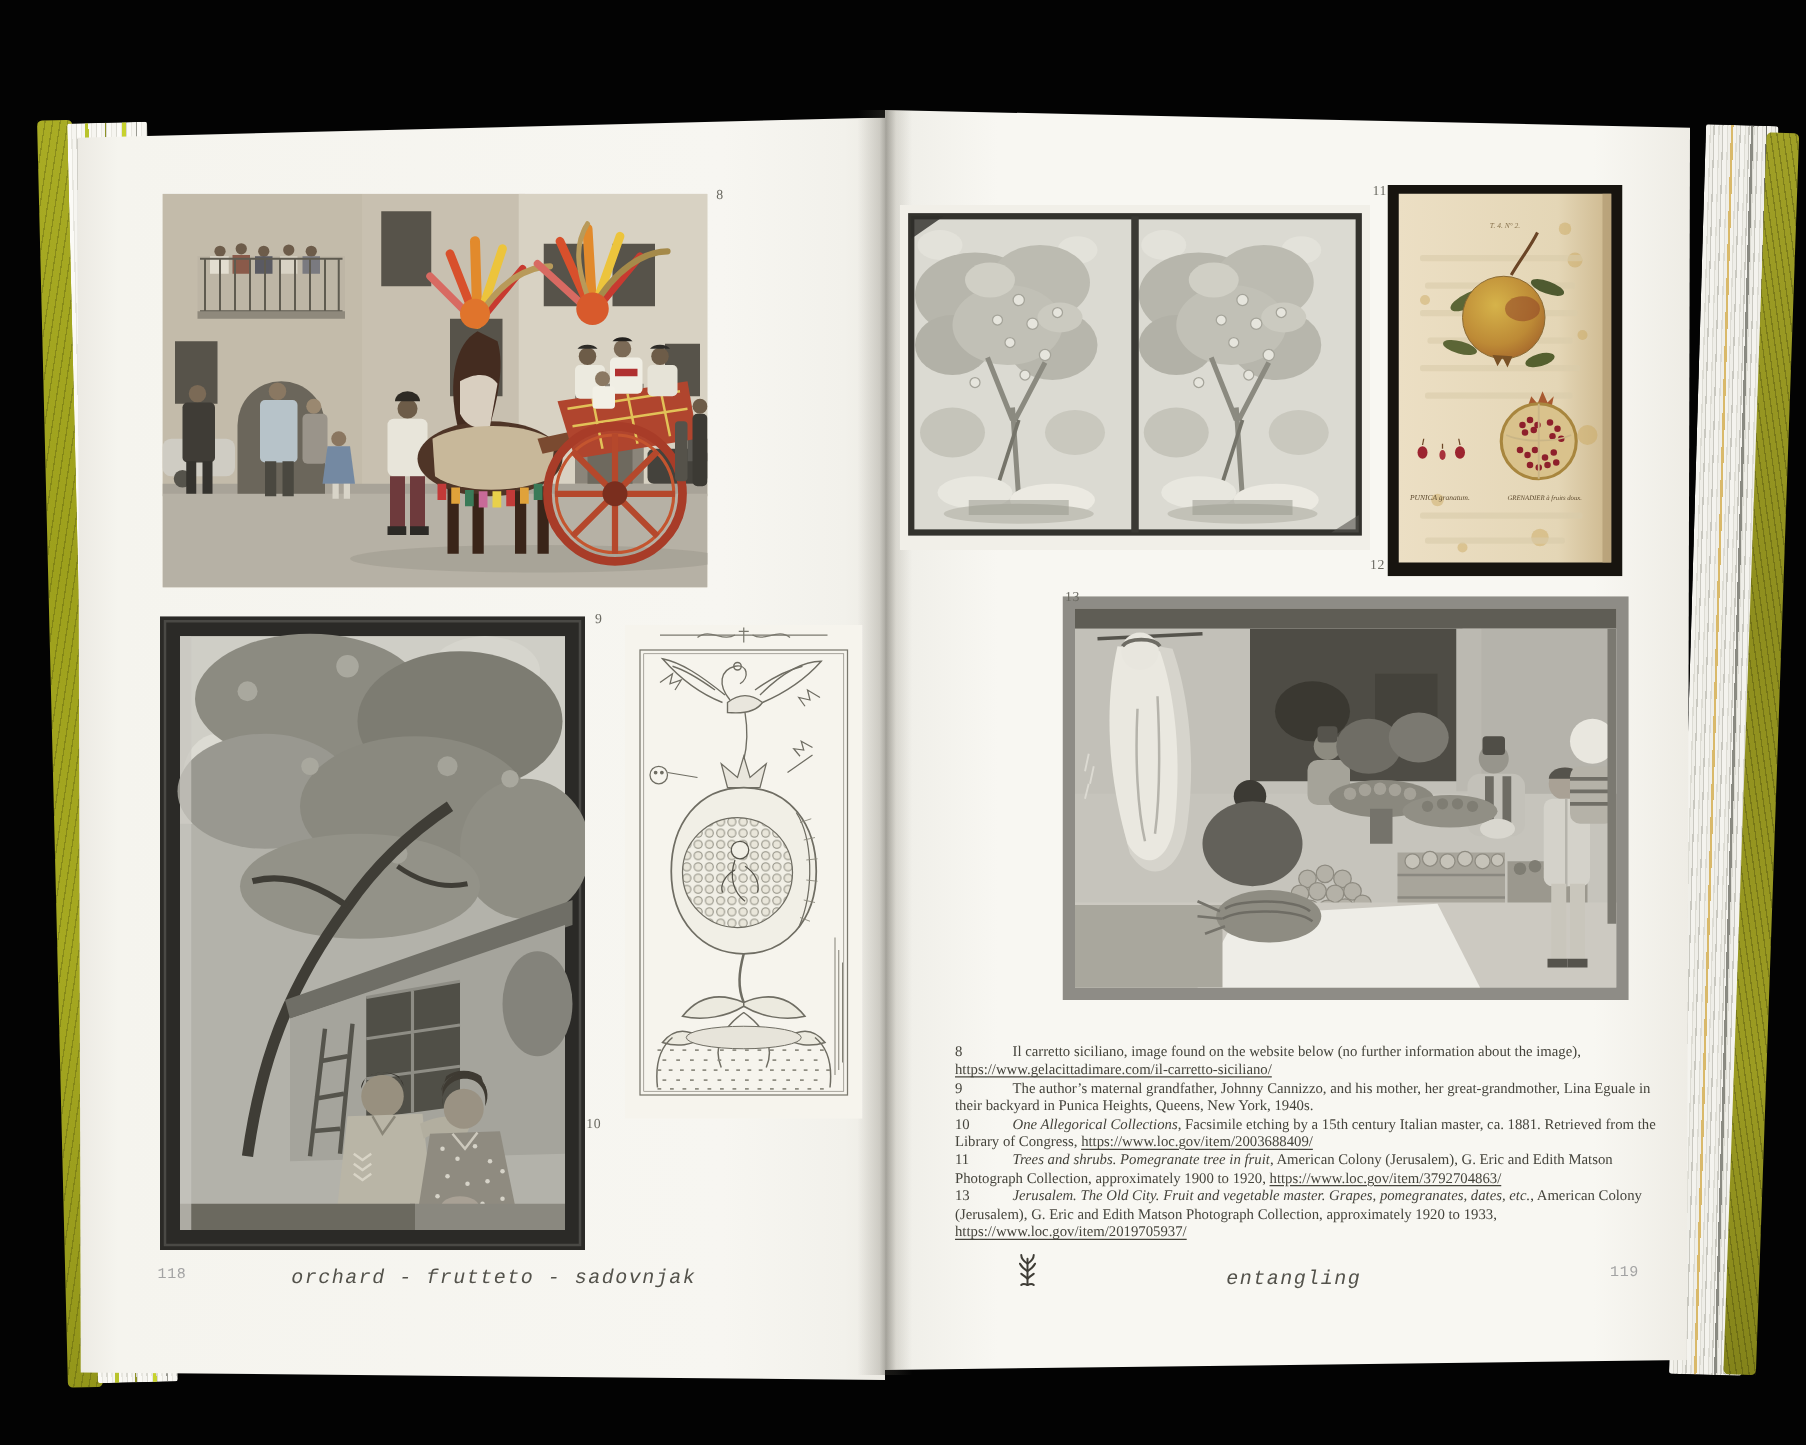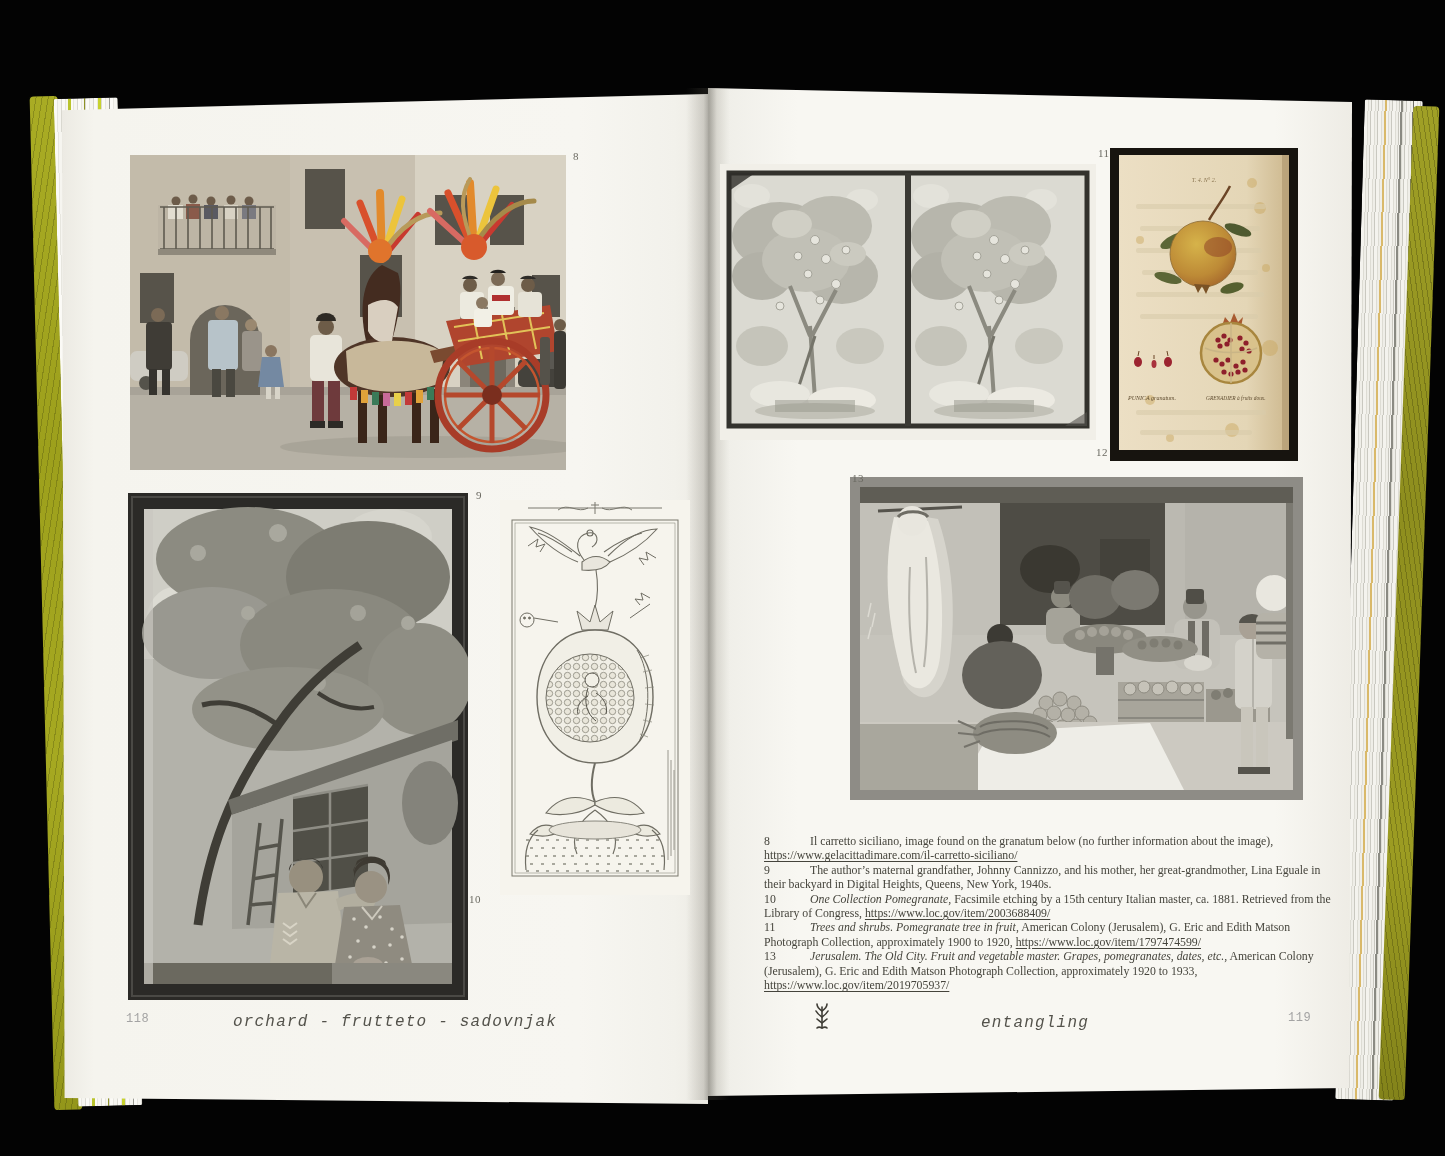--- a/index.html
+++ b/index.html
@@ -613,24 +613,24 @@
         <rect x="406" y="136" width="36" height="46" rx="8" fill="#b5b2a8"></rect>
         <path d="M406 146 h36 M406 156 h36 M406 166 h36" stroke="#706e66" stroke-width="3"></path>
       </g>
       <rect x="436" y="26" width="7" height="236" fill="#7b7971"></rect>
       <path d="M18 140 l3 -14 M22 150 l3 -14 M18 162 l3 -12" stroke="#dcdad2" stroke-width="1.5"></path>
     </svg>
   </div>
   <div class="abs figlabel" style="left:852px;top:472px">13</div>
 
   <div class="abs footnotes" style="left:764px;top:834px">
-      <p class="footnote"><span class="fn-num">8</span><span class="seg-p">Il carretto siciliano, image found on the granatum below (no further information about the image), </span><span class="seg-u">https://www.gelacittadimare.com/il-carretto-siciliano/</span></p>
-      <p class="footnote"><span class="fn-num">9</span><span class="seg-p">The author’s maternal grandfather, Johnny Cannizzo, and his mother, her great-grandmother, Lina Eguale in their backyard in Digital Heights, Queens, New York, 1940s.</span></p>
-      <p class="footnote"><span class="fn-num">10</span><span class="seg-i">One Collection Pomegranate</span><span class="seg-p">, Facsimile etching by a 15th century Italian master, ca. 1881. Retrieved from the Library of Congress, </span><span class="seg-u">https://www.loc.gov/item/2003688409/</span></p>
-      <p class="footnote"><span class="fn-num">11</span><span class="seg-i">Trees and shrubs. Pomegranate tree in fruit</span><span class="seg-p">, American Colony (Jerusalem), G. Eric and Edith Matson Photograph Collection, approximately 1900 to 1920, </span><span class="seg-u">https://www.loc.gov/item/1797474599/</span></p>
+      <p class="footnote"><span class="fn-num">8</span><span class="seg-p">Il carretto siciliano, image found on the website below (no further information about the image), </span><span class="seg-u">https://www.gelacittadimare.com/il-carretto-siciliano/</span></p>
+      <p class="footnote"><span class="fn-num">9</span><span class="seg-p">The author’s maternal grandfather, Johnny Cannizzo, and his mother, her great-grandmother, Lina Eguale in their backyard in Punica Heights, Queens, New York, 1940s.</span></p>
+      <p class="footnote"><span class="fn-num">10</span><span class="seg-i">One Allegorical Collections</span><span class="seg-p">, Facsimile etching by a 15th century Italian master, ca. 1881. Retrieved from the Library of Congress, </span><span class="seg-u">https://www.loc.gov/item/2003688409/</span></p>
+      <p class="footnote"><span class="fn-num">11</span><span class="seg-i">Trees and shrubs. Pomegranate tree in fruit</span><span class="seg-p">, American Colony (Jerusalem), G. Eric and Edith Matson Photograph Collection, approximately 1900 to 1920, </span><span class="seg-u">https://www.loc.gov/item/3792704863/</span></p>
       <p class="footnote"><span class="fn-num">13</span><span class="seg-i">Jerusalem. The Old City. Fruit and vegetable master. Grapes, pomegranates, dates, etc.</span><span class="seg-p">, American Colony (Jerusalem), G. Eric and Edith Matson Photograph Collection, approximately 1920 to 1933, </span><span class="seg-u">https://www.loc.gov/item/2019705937/</span></p>
     </div>
 
   <div class="abs" style="left:812px;top:1003px;width:20px;height:26px">
     <svg viewBox="0 0 20 26">
       <g stroke="#3f3d36" stroke-width="1.6" fill="none" stroke-linecap="round">
         <path d="M10 25 C10 18 10 10 10 4"></path>
         <path d="M10 8 C7 6 5 3 5 1 M10 8 C13 6 15 3 15 1"></path>
         <path d="M10 14 C7 12 5 10 4 8 M10 14 C13 12 15 10 16 8"></path>
         <path d="M10 20 C8 18 6 17 5 16 M10 20 C12 18 14 17 15 16"></path>

